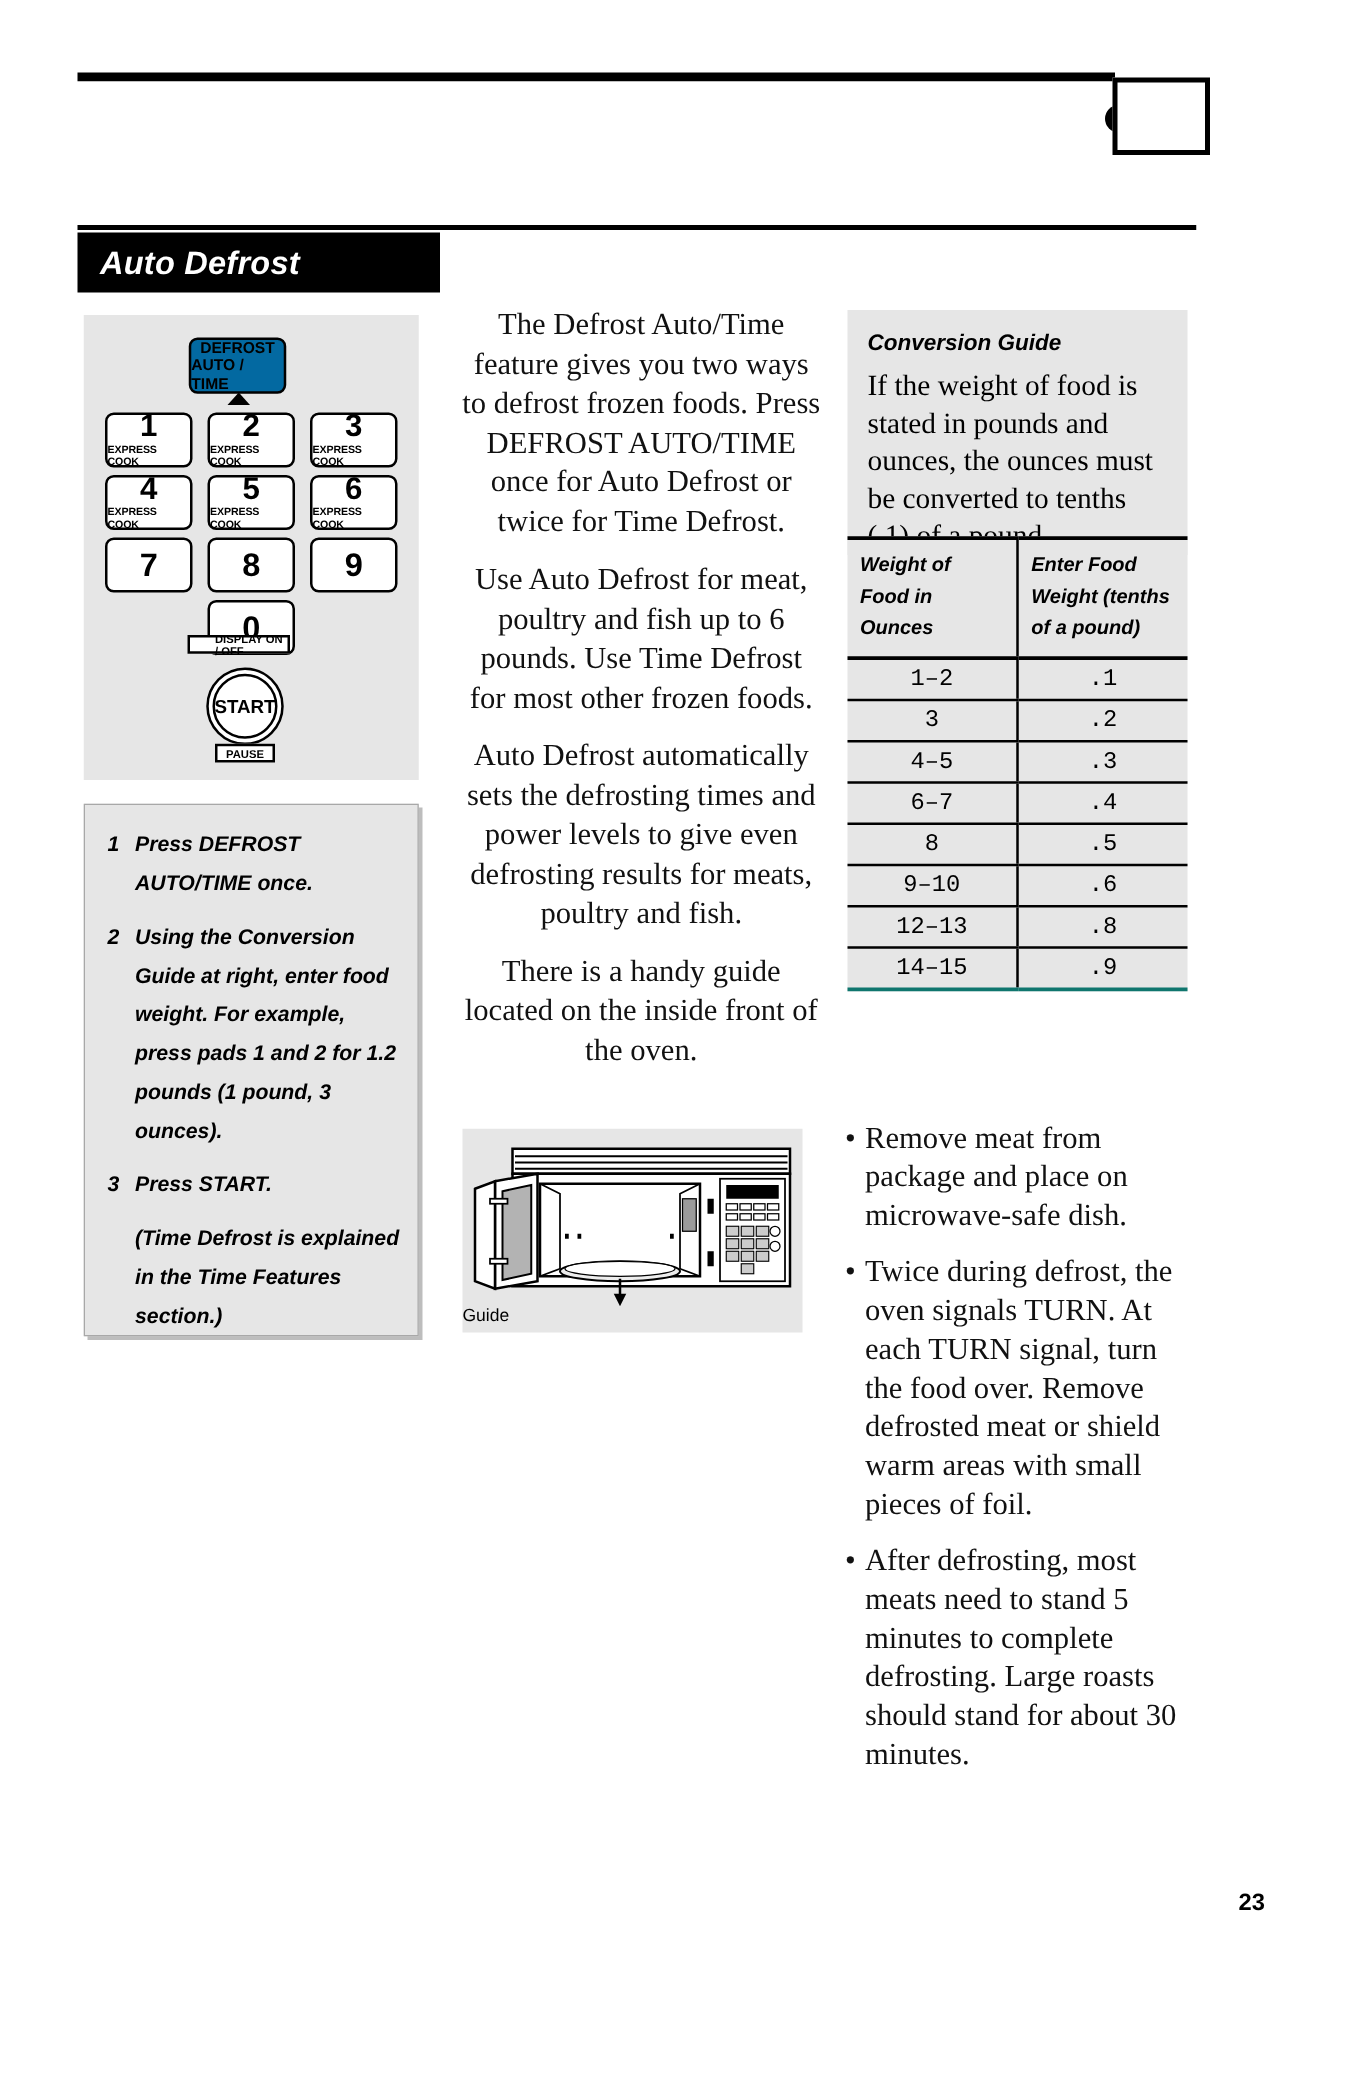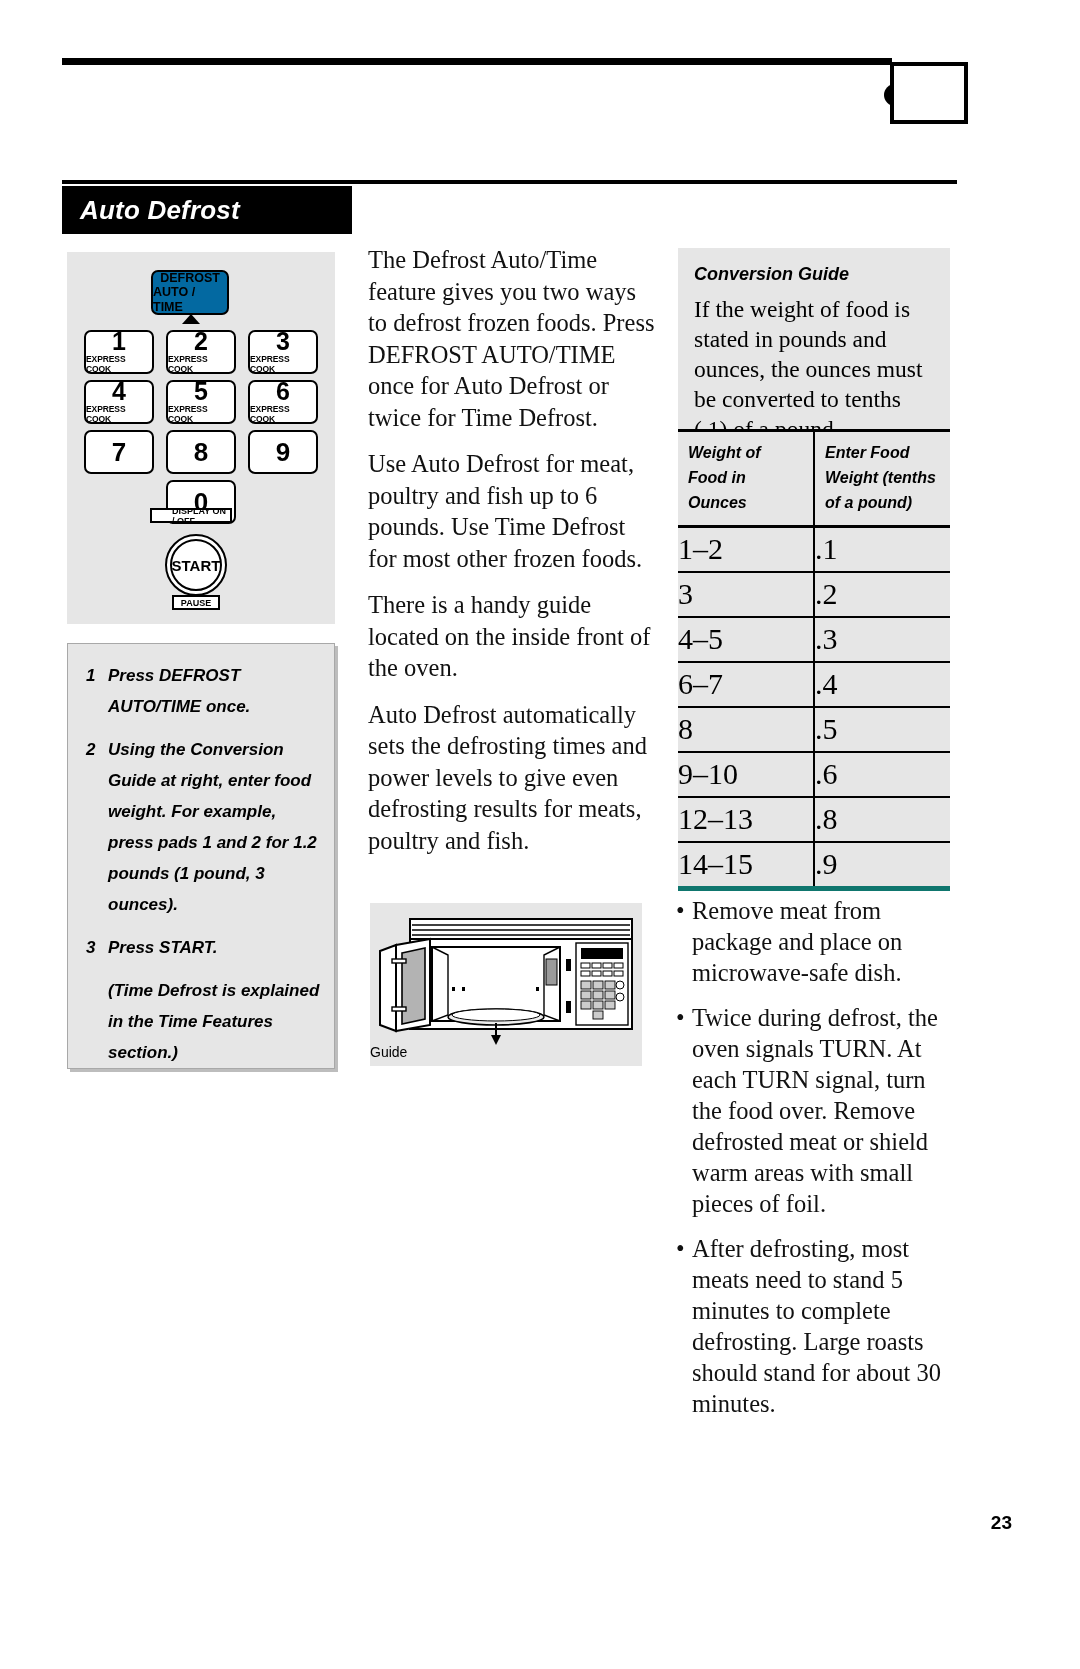--- a/index.html
+++ b/index.html
@@ -110,21 +110,21 @@
     font-weight: bold; font-style: italic; font-size: 17px;
     line-height: 31px;
   }
 
   
   .mid-col {
     position: absolute; left: 368px; top: 244px; width: 290px;
   }
   .mid-col p {
     font-family: "Liberation Serif", serif; font-size: 24.5px;
-    line-height: 31.5px; color: #111; margin-bottom: 15px;
+    line-height: 31.5px; color: #111; margin-bottom: 15px; text-align: center;
   }
   .oven-figure {
     position: absolute; left: 370px; top: 903px; width: 272px; height: 163px;
     background: #e6e6e6;
   }
   .oven-caption {
     position: absolute; left: 0; right: 0; bottom: 6px; text-align: left;
     font-family: "Liberation Sans", sans-serif; font-size: 14px; color: #000;
   }
 
@@ -144,26 +144,26 @@
     border-collapse: collapse; background: #e6e6e6;
   }
   .conv-table th {
     font-family: "Liberation Sans", sans-serif; font-weight: bold; font-style: italic;
     font-size: 16px; line-height: 25px; text-align: left; vertical-align: top;
     padding: 8px 10px 10px 10px;
     border-top: 3px solid #000; border-bottom: 3px solid #000;
   }
   .conv-table th.c2 { border-left: 2px solid #000; }
   .conv-table td {
-    font-family: Liberation Serif, serif; font-size: 30px;
-    text-align: left; padding: 4px 0 5px 0;
+    font-family: Liberation Mono, monospace; font-size: 19px;
+    text-align: center; padding: 4px 0 5px 0;
     border-bottom: 2px solid #000;
   }
   .conv-table td.c2 { border-left: 2px solid #000; }
-  .conv-table tr:last-child td { border-bottom: 5px solid #0f766e; }
+  .conv-table tr:last-child td { border-bottom: 3px solid #0f766e; }
 
   .bullets { position: absolute; left: 676px; top: 895px; width: 280px; }
   .bullet {
     display: flex; margin-bottom: 14px;
     font-family: "Liberation Serif", serif; font-size: 24.5px; line-height: 31px; color: #111;
   }
   .bullet .dot { flex: 0 0 16px; width: 16px; }
   .bullet .btxt { flex: 1; }
 
   .page-num {
@@ -256,22 +256,22 @@
         <div class="step-num">3</div>
         <div class="step-txt">Press START.</div>
       </div>
       <div class="step-note">(Time Defrost is explained in the Time Features section.)</div>
     </div>
   </div>
 
   <div class="mid-col">
     <p>The Defrost Auto/Time feature gives you two ways to defrost frozen foods. Press DEFROST AUTO/TIME once for Auto Defrost or twice for Time Defrost.</p>
     <p>Use Auto Defrost for meat, poultry and fish up to 6 pounds. Use Time Defrost for most other frozen foods.</p>
+    <p>Auto Defrost automatically sets the defrosting times and power levels to give even defrosting results for meats, poultry and fish.</p>
     <p>There is a handy guide located on the inside front of the oven.</p>
-    <p>Auto Defrost automatically sets the defrosting times and power levels to give even defrosting results for meats, poultry and fish.</p>
   </div>
 
   <div class="oven-figure">
     <svg viewBox="0 0 272 163" width="272" height="163">
 
       <rect x="40" y="16" width="222" height="20" fill="#fff" stroke="#000" stroke-width="2"></rect>
       <line x1="42" y1="22" x2="260" y2="22" stroke="#000" stroke-width="1.6"></line>
       <line x1="42" y1="27" x2="260" y2="27" stroke="#000" stroke-width="1.6"></line>
       <line x1="42" y1="32" x2="260" y2="32" stroke="#000" stroke-width="1.6"></line>
 

